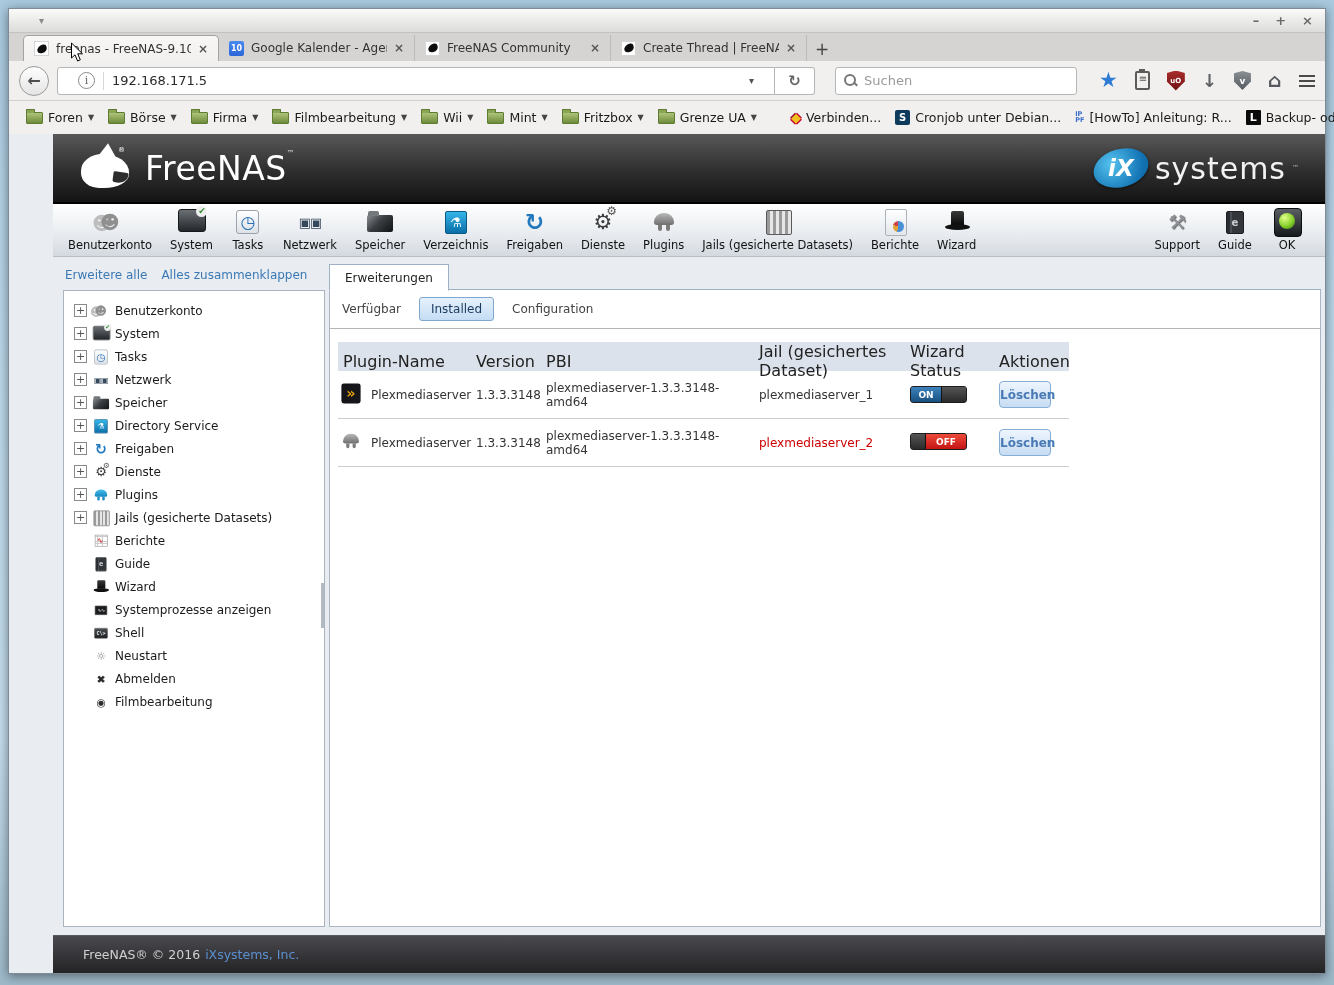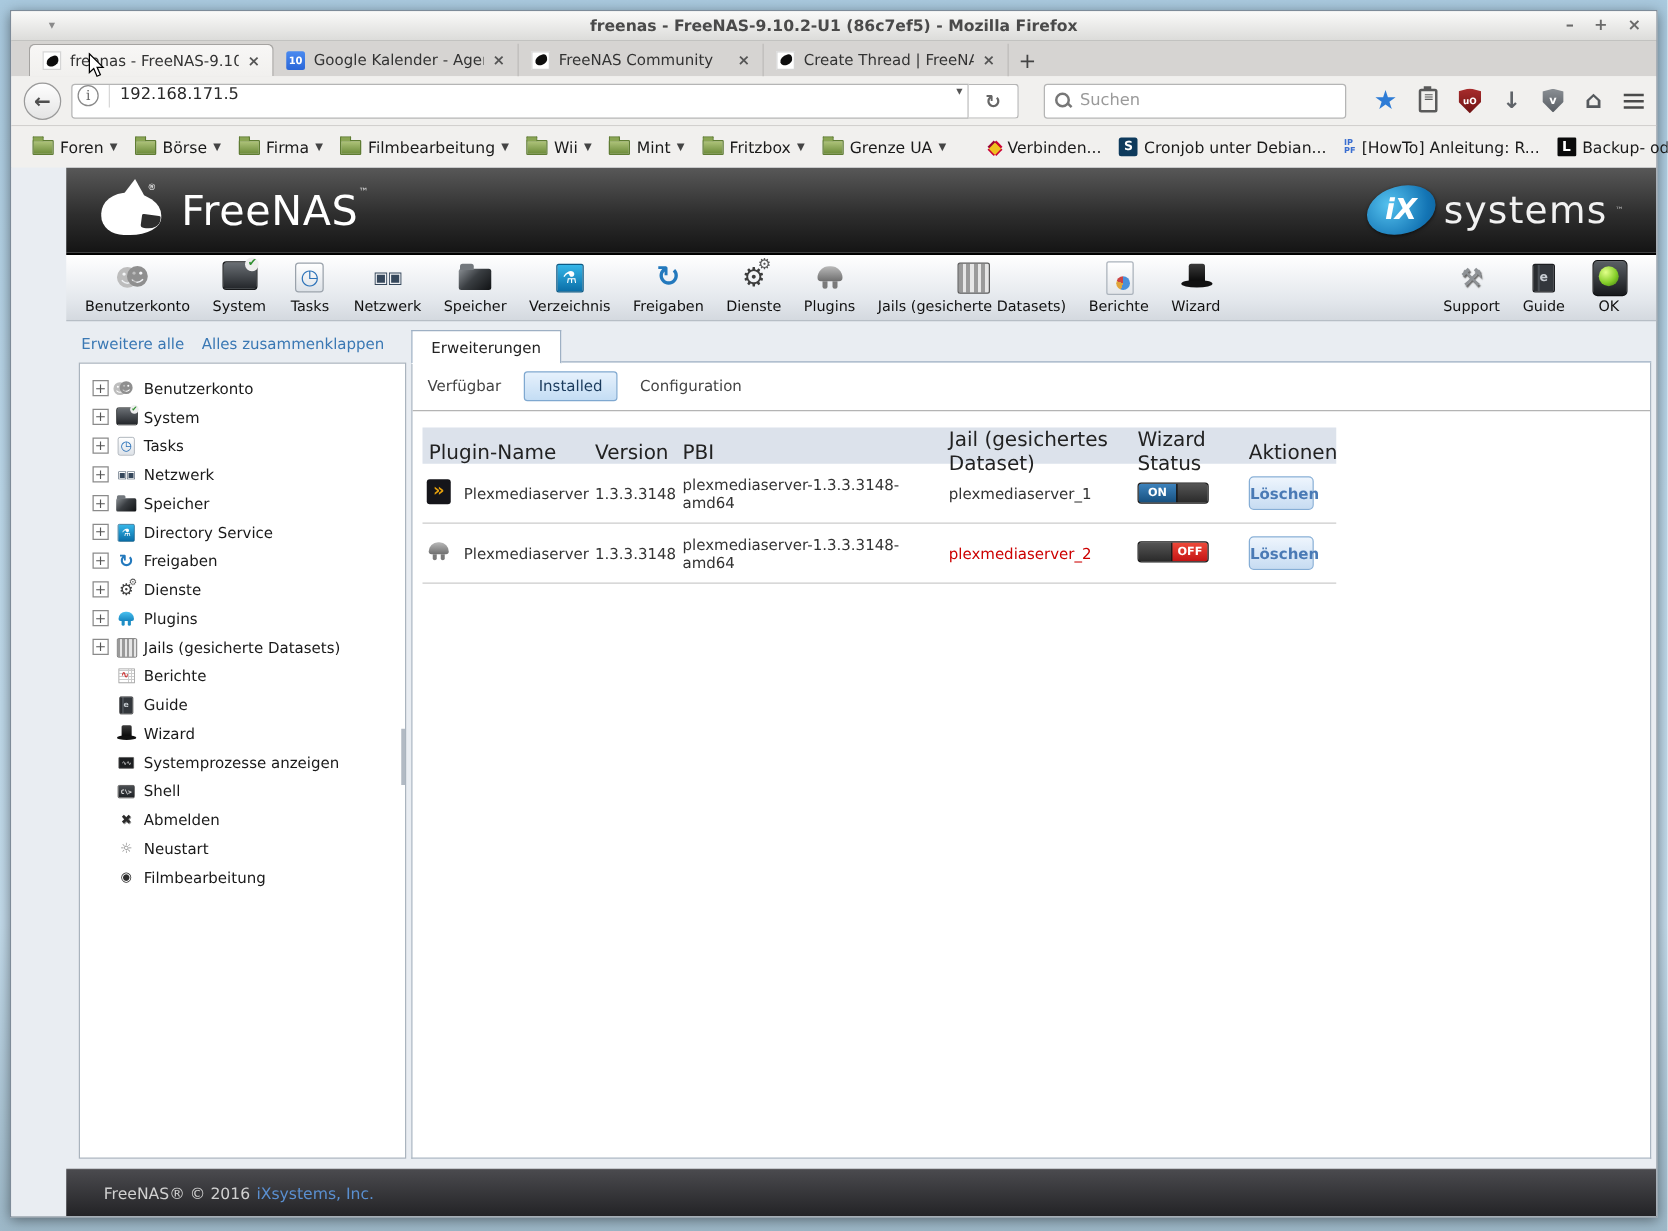--- a/index.html
+++ b/index.html
@@ -36,21 +36,21 @@
   .calendar-favicon { width:15px; height:15px; background:linear-gradient(#4a8af0,#2a66d8);
     border-radius:2px; display:flex; align-items:center; justify-content:center; flex:0 0 15px; }
   .calendar-favicon::before { content:"10"; color:#fff; font-size:8px; font-weight:bold; }
   
   .navbar { height:40px; background:#f1f0ee; border-bottom:1px solid #d2d0ce;
     display:flex; align-items:center; padding:0 10px; gap:8px; flex:0 0 40px; }
   .back-btn { width:30px; height:30px; border-radius:50%; border:1px solid #9a9a9a;
     background:linear-gradient(#fefefe,#e4e4e4); display:flex; align-items:center; justify-content:center; flex:0 0 30px;}
   .back-btn::before { content:"←"; font-size:16px; font-weight:bold; color:#4f4f4f; }
   .urlbar { height:28px; flex:0 0 718px; background:#fff; border:1px solid #b5b5b5; border-radius:3px 0 0 3px;
-    display:flex; align-items:flex-start; padding:0 4px; gap:8px; }
+    display:flex; align-items:center; padding:0 20px; gap:8px; }
   .info-icon { width:17px; height:17px; border-radius:50%; border:1px solid #8a8a8a;
     display:flex; align-items:center; justify-content:center; flex:0 0 17px; }
   .info-icon::before { content:"i"; font-size:11px; color:#666; font-family:"DejaVu Serif",serif; }
   .url-sep { width:1px; height:18px; background:#d8d8d8; }
   .url-input { flex:1; border:none; outline:none; font-size:13px; color:#2a2a2a;
     font-family:"DejaVu Sans","Liberation Sans",sans-serif; background:transparent; }
   .url-caret { color:#555; font-size:10px; }
   .reload-seg { height:28px; width:40px; background:#fff; border:1px solid #b5b5b5; border-left:none;
     border-radius:0 3px 3px 0; display:flex; align-items:center; justify-content:center; margin-left:-8px; }
   .reload-seg::before { content:"↻"; font-size:15px; font-weight:bold; color:#666; }
@@ -224,40 +224,39 @@
   .cell-jail.alert { color:#cc0000; }
   .mini-row { width:26px; height:26px; position:relative; display:inline-block; }
   .mini-row .ico { position:absolute; left:50%; top:50%; transform:translate(-50%,-50%) scale(0.8); }
   .toggle { display:inline-flex; width:57px; height:17px; border-radius:3px; overflow:hidden;
     border:1px solid #1d1d1d; background:linear-gradient(#4e4e4e,#262626); cursor:pointer; }
   .toggle .t-label { width:30px; display:flex; align-items:center; justify-content:center; color:#fff;
     font-size:9px; font-weight:bold; }
   .toggle .t-knob { flex:1; background:linear-gradient(#555,#2a2a2a); border-left:1px solid #111; }
   .toggle.on .t-label { background:linear-gradient(#3d83bd,#17507f); }
   .toggle.off { flex-direction:row-reverse; }
-  .toggle.off .t-label { width:28px; background:linear-gradient(#ee4a3a,#c41414); }
+  .toggle.off .t-label { width:40px; background:linear-gradient(#ee4a3a,#c41414); }
   .toggle.off .t-knob { border-left:none; border-right:1px solid #111; }
   .del-btn { width:52px; height:27px; border-radius:4px; border:1px solid #86aed6;
     background:linear-gradient(#eef5fd,#c7dcf2); color:#4a7ab5; font-weight:bold; font-size:12px;
     font-family:"DejaVu Sans","Liberation Sans",sans-serif; cursor:pointer; }
   
   .fn-footer { height:38px; flex:0 0 38px; background:linear-gradient(#4a4a4e,#232326);
     border-top:1px solid #5a5a5e; display:flex; align-items:center; padding:0 30px; }
   .fn-footer .copy { color:#d0d0d0; font-size:12.5px; }
   .fn-footer a { color:#5a8fd0; font-size:12.5px; margin-left:5px; text-decoration:none; }
   .cursor { position:absolute; left:70px; top:42px; z-index:99; pointer-events:none; }
 </style>
 </head>
 <body>
 
 <div class="window">
 
   <div class="titlebar">
     <span class="win-menu">▾</span>
-    <div class="title-text">freenas - FreeNAS-9.10.2-U1 (86c7ef5) - Mozilla Firefox</div>
     <div class="win-controls">
       <span>–</span>
       <span>+</span>
       <span>×</span>
     </div>
   </div>
 
   <div class="tabbar">
     <div class="tab active">
         <span class="favicon freenas-favicon"></span>
@@ -562,30 +561,30 @@
               <div class="tree-item">
                 <span class="expander none">+</span>
                 <span class="mini">
                   <span class="ico shell-icon"></span>
                 </span>
                 <span class="tree-label">Shell</span>
               </div>
               <div class="tree-item">
                 <span class="expander none">+</span>
                 <span class="mini">
+                  <span class="ico restart-icon"></span>
+                </span>
+                <span class="tree-label">Neustart</span>
+              </div>
+              <div class="tree-item">
+                <span class="expander none">+</span>
+                <span class="mini">
                   <span class="ico logout-icon"></span>
                 </span>
                 <span class="tree-label">Abmelden</span>
-              </div>
-              <div class="tree-item">
-                <span class="expander none">+</span>
-                <span class="mini">
-                  <span class="ico restart-icon"></span>
-                </span>
-                <span class="tree-label">Neustart</span>
               </div>
               <div class="tree-item">
                 <span class="expander none">+</span>
                 <span class="mini">
                   <span class="ico shutdown-icon"></span>
                 </span>
                 <span class="tree-label">Filmbearbeitung</span>
               </div>
           </div>
           <div class="side-scroll-thumb"></div>

